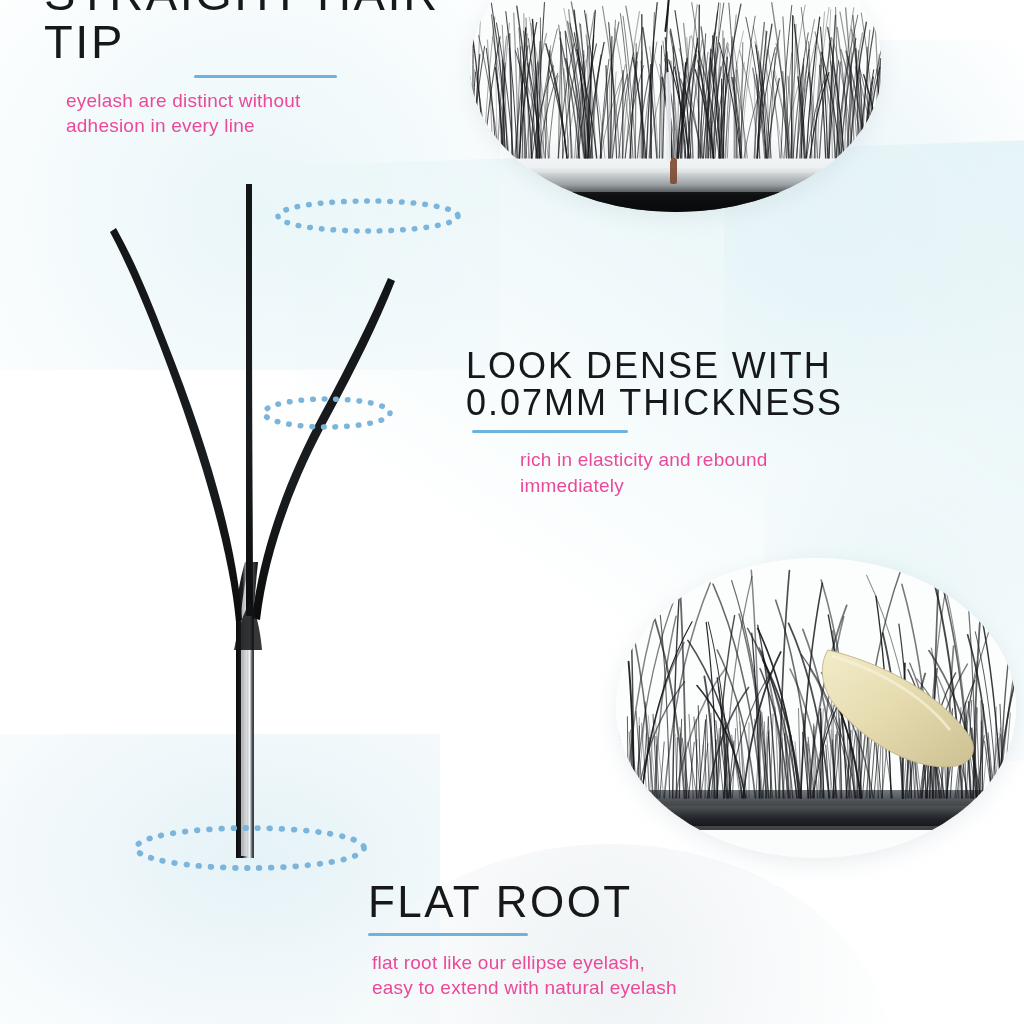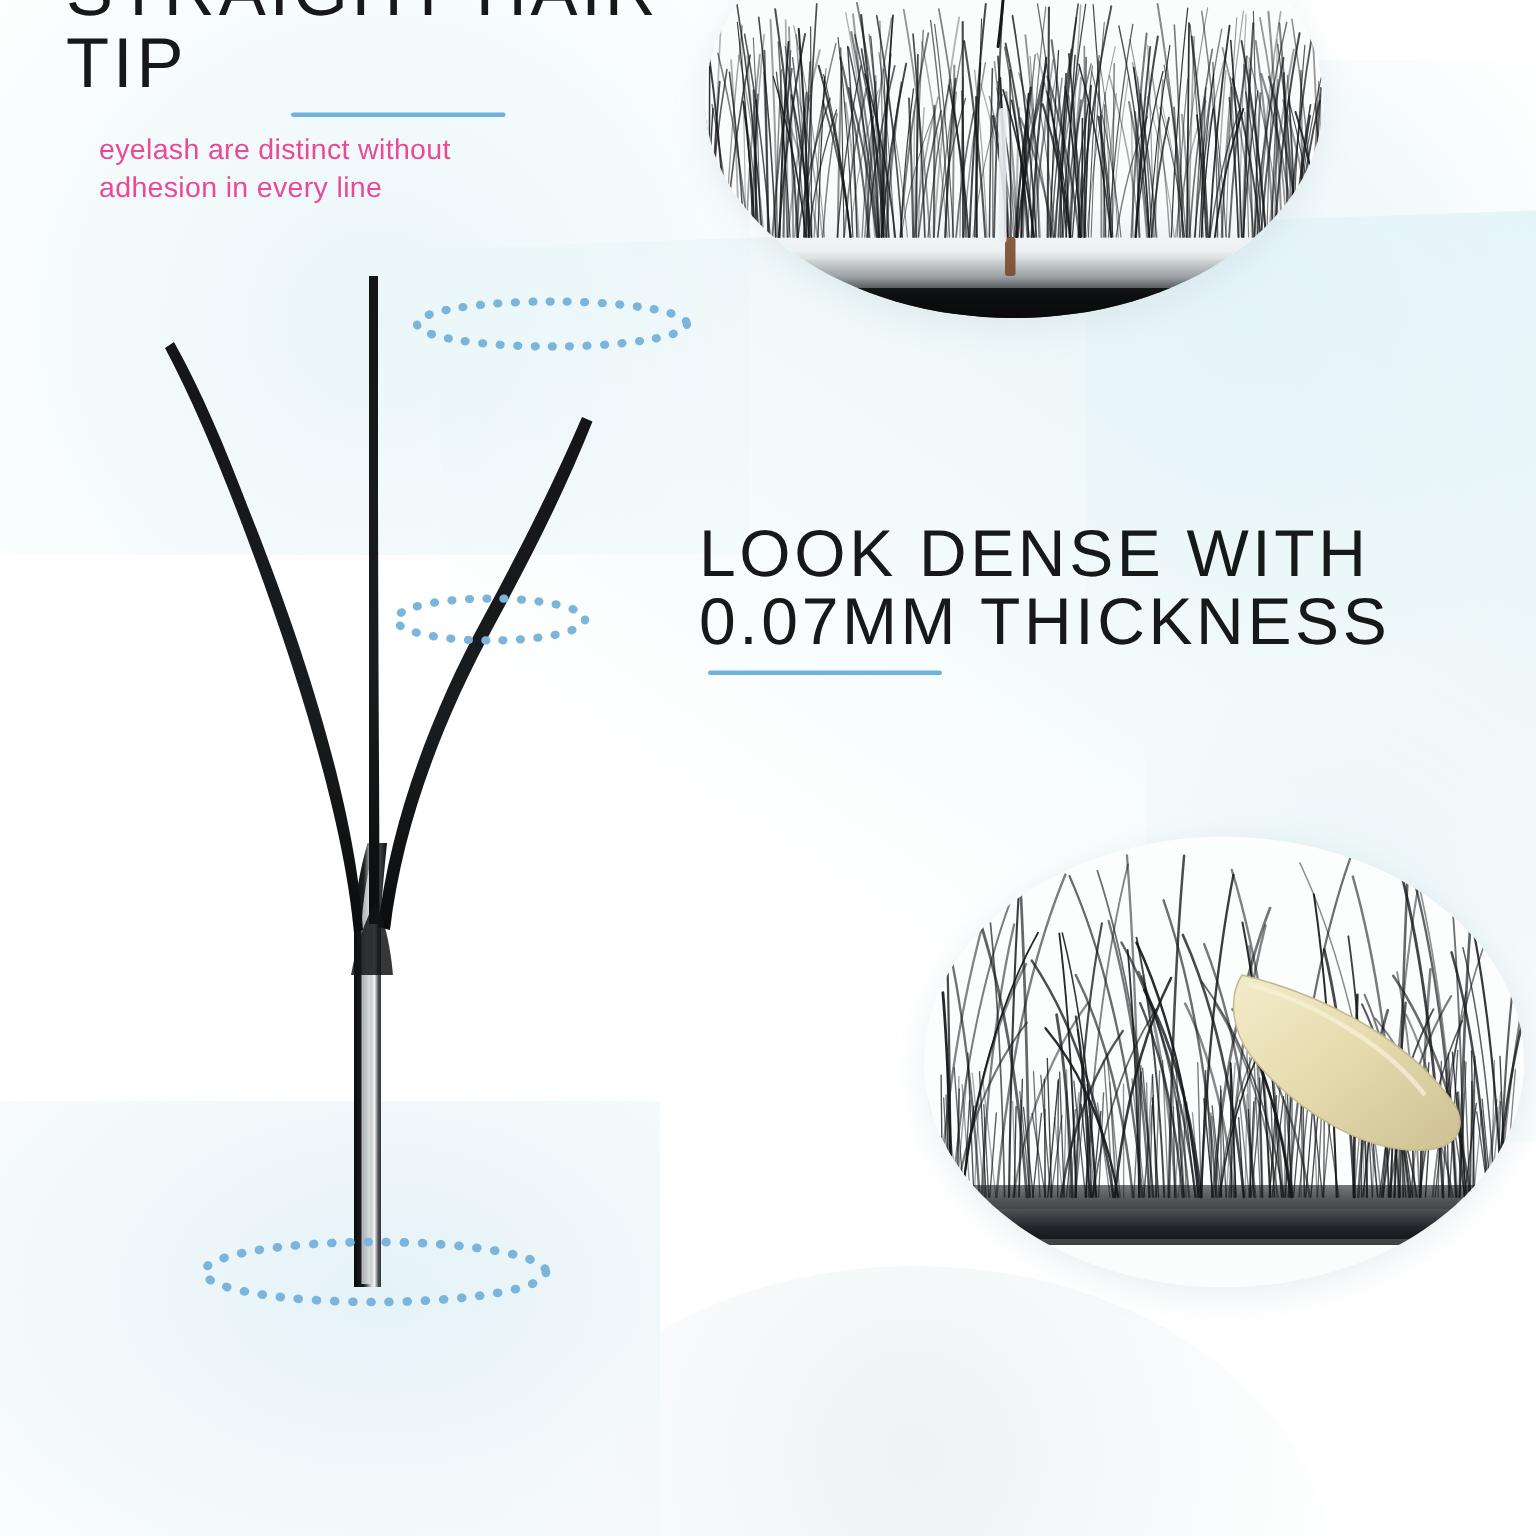--- a/index.html
+++ b/index.html
@@ -81,21 +81,21 @@
   }
 
   
   #block-straight { left: 44px; top: -30px; width: 470px; }
   #block-straight .headline { font-size: 47px; }
   #block-straight .accent-rule { width: 143px; margin: 9px 0 0 150px; }
   #block-straight .subtext { font-size: 19px; margin-top: 10px; margin-left: 22px; }
 
   
   #block-dense { left: 466px; top: 348px; width: 470px; }
-  #block-dense .headline { font-size: 44px; }
+  #block-dense .headline { font-size: 36px; }
   #block-dense .accent-rule { width: 156px; margin: 9px 0 0 6px; }
   #block-dense .subtext { font-size: 19px; margin-top: 14px; margin-left: 54px; }
 
   
   #block-flat { left: 368px; top: 880px; width: 470px; }
   #block-flat .headline { font-size: 44px; }
   #block-flat .accent-rule { width: 160px; margin: 8px 0 0 0px; }
   #block-flat .subtext { font-size: 19px; margin-top: 14px; margin-left: 4px; }
 
   
@@ -913,16 +913,24 @@
     <h2 class="headline">STRAIGHT HAIR TIP</h2>
     <div class="accent-rule"></div>
     <p class="subtext">eyelash are distinct without
 adhesion in every line</p>
   </div>
 
   <div class="block" id="block-dense">
     <h2 class="headline">LOOK DENSE WITH
 0.07MM THICKNESS</h2>
     <div class="accent-rule"></div>
+    <p class="subtext">rich in elasticity and rebound
+immediately</p>
   </div>
 
+  <div class="block" id="block-flat">
+    <h2 class="headline">FLAT ROOT</h2>
+    <div class="accent-rule"></div>
+    <p class="subtext">flat root like our ellipse eyelash,
+easy to extend with natural eyelash</p>
+  </div>
 
 </div>
 
 </body></html>

